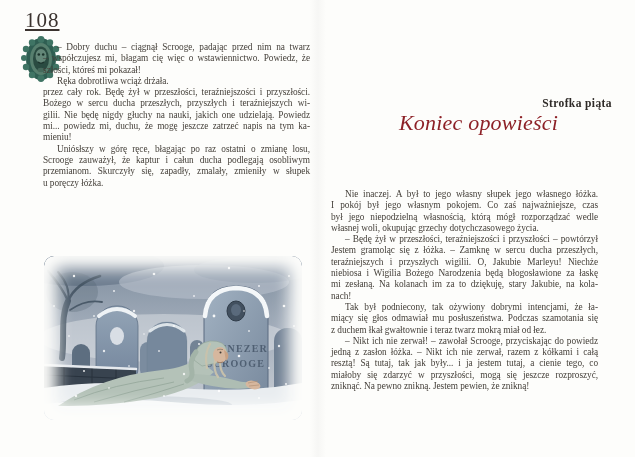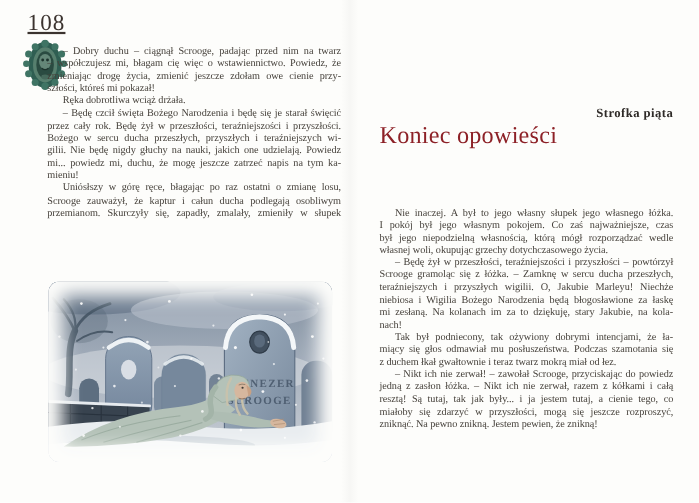--- a/index.html
+++ b/index.html
@@ -10,29 +10,29 @@
   .gutter{position:absolute;left:310px;top:0;width:16px;height:100%;
     background:linear-gradient(90deg,rgba(70,70,70,0) 0%,rgba(70,70,70,0.035) 50%,rgba(70,70,70,0) 100%);}
   
   .page{position:absolute;top:0;height:100%;}
   .page-left{left:0;width:318px;}
   .page-right{left:318px;width:317px;}
   .page-number{position:absolute;left:25px;top:8px;font-size:21px;letter-spacing:1px;color:#3b332f;text-decoration:underline;}
   .ornament{position:absolute;left:20px;top:36px;width:42px;height:46px;}
   .textblock{position:absolute;font-size:9.3px;line-height:11.3px;letter-spacing:-0.05px;color:#45403a;}
   .tb-left{left:43px;top:42px;width:267px;}
-  .tb-right{left:27px;top:189px;width:267px;}
+  .tb-right{left:13px;top:189px;width:267px;}
   .para .line{text-align:justify;text-align-last:justify;white-space:nowrap;}
   .para .line.first{text-indent:14px;}
   .para .line.last{text-align-last:left;}
   
   .chapter-label{position:absolute;left:27px;top:97px;width:267px;text-align:right;
     font-size:11.5px;font-weight:bold;letter-spacing:0.4px;color:#2e2a27;}
-  .chapter-title{position:absolute;left:27px;top:110px;width:267px;
-    font-size:22px;letter-spacing:0.2px;}
+  .chapter-title{position:absolute;left:27px;top:110px;width:267px;text-align:center;
+    font-size:22px;font-style:italic;letter-spacing:0.2px;}
   
   .illustration{position:absolute;left:44px;top:256px;width:258px;height:164px;border-radius:10px;overflow:hidden;}
   .illustration svg{display:block;width:100%;height:100%;}
   .vignette{position:absolute;inset:0;border-radius:10px;pointer-events:none;
     box-shadow:inset 0 0 16px 13px #fdfdfb;}
   .grave-text{font-family:"Liberation Serif","DejaVu Serif",serif;font-weight:bold;}
 </style>
 </head>
 <body>
 
@@ -66,38 +66,37 @@
         <circle cx="23.2" cy="18.5" r="1.3" fill="#1c332c"></circle>
         <path d="M18,26 Q21,28.5 24,26" stroke="#1c332c" stroke-width="1.2" fill="none"></path>
         <ellipse cx="21" cy="34" rx="3.5" ry="2.2" fill="#466a5c"></ellipse>
       </svg>
     </div>
 
     <div class="textblock tb-left">
         <div class="para">
           <div class="line first">– Dobry duchu – ciągnął Scrooge, padając przed nim na twarz</div>
           <div class="line">– współczujesz mi, błagam cię więc o wstawiennictwo. Powiedz, że</div>
-          <div class="line">zmieniając drogę życia, zmienić jeszcze zdołam owe cienie przy-</div>
           <div class="line last">szłości, któreś mi pokazał!</div>
         </div>
         <div class="para">
           <div class="line first last">Ręka dobrotliwa wciąż drżała.</div>
         </div>
         <div class="para">
-          <div class="line first">– Będę czcił święta Bożego Narodzenia i będę się je starał święcić</div>
           <div class="line">przez cały rok. Będę żył w przeszłości, teraźniejszości i przyszłości.</div>
           <div class="line">Bożego w sercu ducha przeszłych, przyszłych i teraźniejszych wi-</div>
           <div class="line">gilii. Nie będę nigdy głuchy na nauki, jakich one udzielają. Powiedz</div>
           <div class="line">mi... powiedz mi, duchu, że mogę jeszcze zatrzeć napis na tym ka-</div>
           <div class="line last">mieniu!</div>
         </div>
         <div class="para">
           <div class="line first">Uniósłszy w górę ręce, błagając po raz ostatni o zmianę losu,</div>
           <div class="line">Scrooge zauważył, że kaptur i całun ducha podlegają osobliwym</div>
           <div class="line">przemianom. Skurczyły się, zapadły, zmalały, zmieniły w słupek</div>
+          <div class="line last">u poręczy łóżka.</div>
         </div>
       </div>
 
     <div class="illustration">
       <svg viewBox="0 0 258 164" xmlns="http://www.w3.org/2000/svg" preserveAspectRatio="none">
         <defs>
           <linearGradient id="sky" x1="0" y1="0" x2="0" y2="1">
             <stop offset="0" stop-color="#7d8c9d"></stop>
               <stop offset="0.5" stop-color="#a7b1be"></stop>
               <stop offset="1" stop-color="#ccd1d7"></stop>
@@ -226,21 +225,21 @@
     <div class="chapter-title" style="color: rgb(141, 33, 39);">Koniec opowieści</div>
     <div class="textblock tb-right">
         <div class="para">
           <div class="line first">Nie inaczej. A był to jego własny słupek jego własnego łóżka.</div>
           <div class="line">I pokój był jego własnym pokojem. Co zaś najważniejsze, czas</div>
           <div class="line">był jego niepodzielną własnością, którą mógł rozporządzać wedle</div>
           <div class="line last">własnej woli, okupując grzechy dotychczasowego życia.</div>
         </div>
         <div class="para">
           <div class="line first">– Będę żył w przeszłości, teraźniejszości i przyszłości – powtórzył</div>
-          <div class="line">Scrooge gramoląc się z łóżka. – Zamknę w sercu ducha przeszłych,</div>
+          <div class="line">Jestem gramoląc się z łóżka. – Zamknę w sercu ducha przeszłych,</div>
           <div class="line">teraźniejszych i przyszłych wigilii. O, Jakubie Marleyu! Niechże</div>
           <div class="line">niebiosa i Wigilia Bożego Narodzenia będą błogosławione za łaskę</div>
           <div class="line">mi zesłaną. Na kolanach im za to dziękuję, stary Jakubie, na kola-</div>
           <div class="line last">nach!</div>
         </div>
         <div class="para">
           <div class="line first">Tak był podniecony, tak ożywiony dobrymi intencjami, że ła-</div>
           <div class="line">miący się głos odmawiał mu posłuszeństwa. Podczas szamotania się</div>
           <div class="line last">z duchem łkał gwałtownie i teraz twarz mokrą miał od łez.</div>
         </div>

